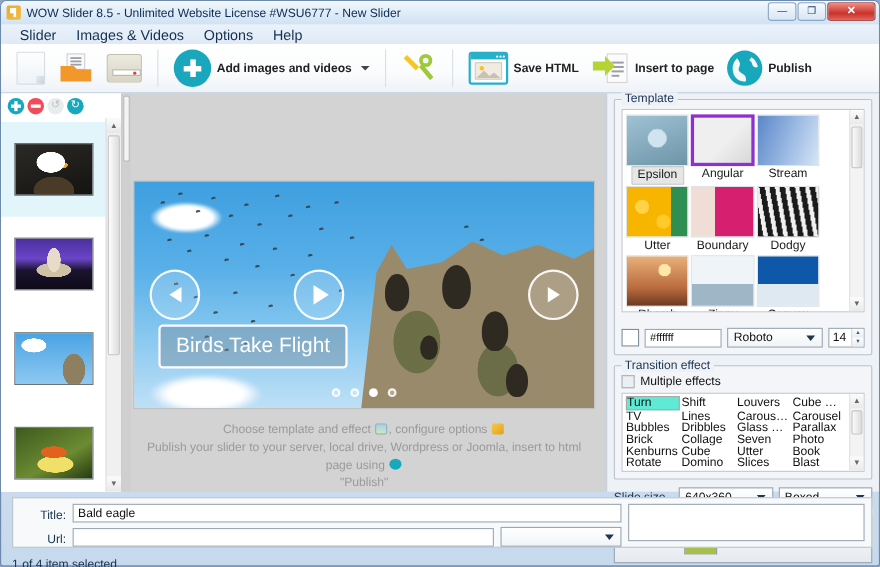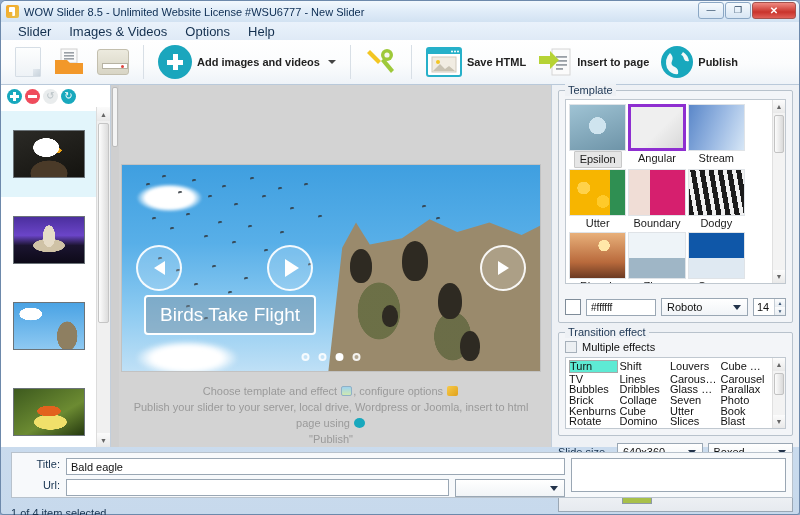--- a/index.html
+++ b/index.html
@@ -251,21 +251,21 @@
               display:flex; align-items:center; justify-content:center; gap:10px; }
   .more-ico { width:30px;height:28px;border:1px solid #8e9aa6;
      background:
       radial-gradient(circle 5px at 28% 28%, #f6d33c 0 70%, rgba(0,0,0,0) 72%),
       linear-gradient(180deg,#eef4da 0 42%, #a8c04a 42% 100%); }
   
   .bottom { height:56px; display:flex; align-items:flex-start; padding:5px 6px 0 10px; gap:6px; }
   .form-box { flex:1; border:1px solid #b8c2cc; background:#f7f9fb; padding:5px 6px;
               display:flex; gap:6px; height:46px; }
   .form-left { flex:1; }
-  .frow { display:flex; align-items:flex-start; gap:6px; margin-bottom:4px; }
+  .frow { display:flex; align-items:flex-end; gap:6px; margin-bottom:4px; }
   .flbl { width:42px; text-align:right; font-size:11px; color:#16324f; }
   .finput { flex:1; height:17px; border:1px solid #9aa7b4; background:#fff;
             font-size:11px; padding:1px 4px; display:flex; align-items:center; color:#111; }
   .fdrop { width:110px; }
   .desc-box { width:215px; border:1px solid #9aa7b4; background:#fff; }
   .statusbar { height:20px; display:flex; align-items:center; padding-left:10px;
                font-size:11px; color:#16324f; }
 </style>
 </head>
 <body>

